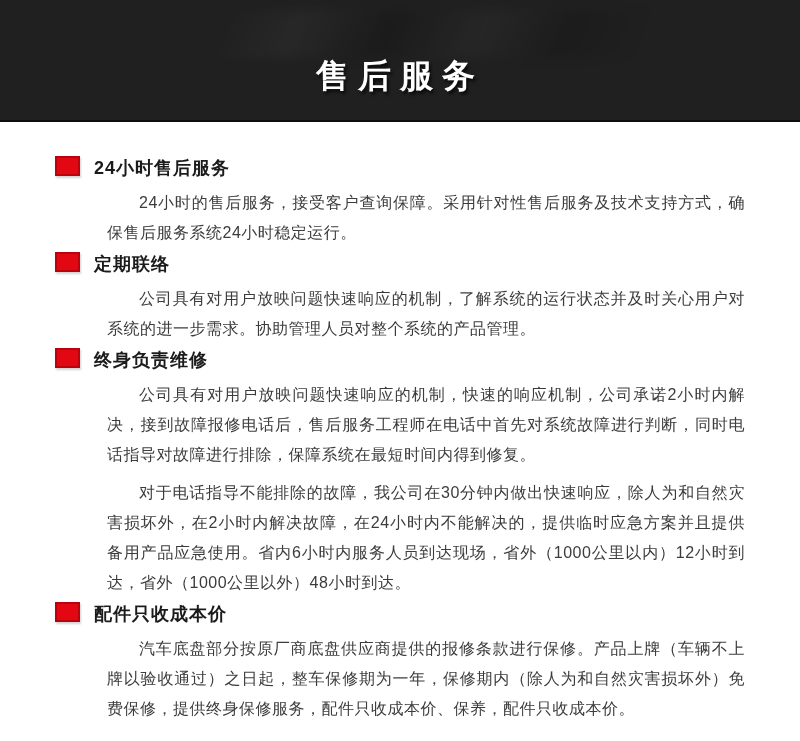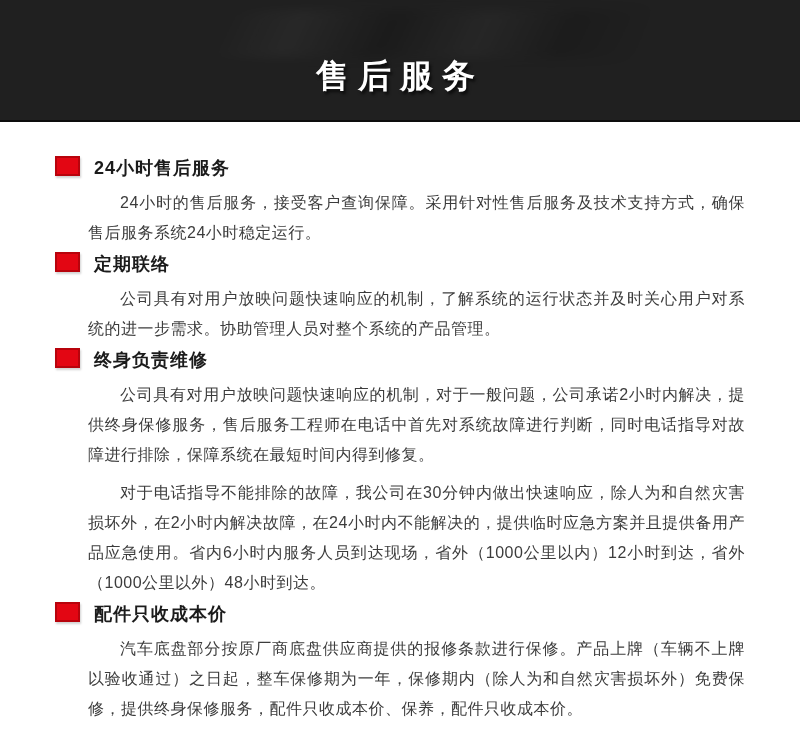--- a/index.html
+++ b/index.html
@@ -68,21 +68,21 @@
     flex: 0 0 auto;
   }
   .section-heading h2 {
     font-size: 18px;
     font-weight: bold;
     color: #1b1b1b;
     letter-spacing: 1px;
     line-height: 24px;
   }
   .section p {
-    margin: 8px 0 4px 33px;
+    margin: 8px 0 4px 52px;
     font-size: 16px;
     line-height: 30px;
     color: #3c3c3c;
     text-align: justify;
     text-indent: 2em;
     letter-spacing: 0.5px;
   }
 </style>
 </head>
 <body>
@@ -108,21 +108,21 @@
       <h2>定期联络</h2>
     </div>
     <p>公司具有对用户放映问题快速响应的机制，了解系统的运行状态并及时关心用户对系统的进一步需求。协助管理人员对整个系统的产品管理。</p>
   </section>
 
   <section class="section">
     <div class="section-heading">
       <span class="bullet"></span>
       <h2>终身负责维修</h2>
     </div>
-    <p>公司具有对用户放映问题快速响应的机制，对于一般问题，公司承诺2小时内解决，提供终身保修服务，售后服务工程师在电话中首先对系统故障进行判断，同时电话指导对故障进行排除，保障系统在最短时间内得到修复。</p>
+    <p>公司具有对用户放映问题快速响应的机制，快速的响应机制，公司承诺2小时内解决，接到故障报修电话后，售后服务工程师在电话中首先对系统故障进行判断，同时电话指导对故障进行排除，保障系统在最短时间内得到修复。</p>
     <p>对于电话指导不能排除的故障，我公司在30分钟内做出快速响应，除人为和自然灾害损坏外，在2小时内解决故障，在24小时内不能解决的，提供临时应急方案并且提供备用产品应急使用。省内6小时内服务人员到达现场，省外（1000公里以内）12小时到达，省外（1000公里以外）48小时到达。</p>
   </section>
 
   <section class="section">
     <div class="section-heading">
       <span class="bullet"></span>
       <h2>配件只收成本价</h2>
     </div>
     <p>汽车底盘部分按原厂商底盘供应商提供的报修条款进行保修。产品上牌（车辆不上牌以验收通过）之日起，整车保修期为一年，保修期内（除人为和自然灾害损坏外）免费保修，提供终身保修服务，配件只收成本价、保养，配件只收成本价。</p>
   </section>

